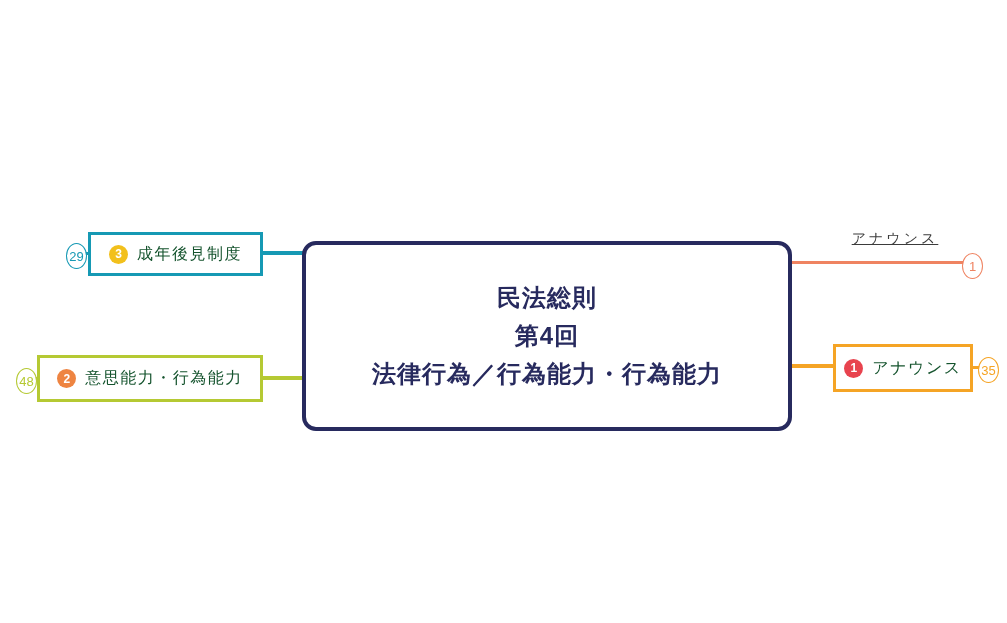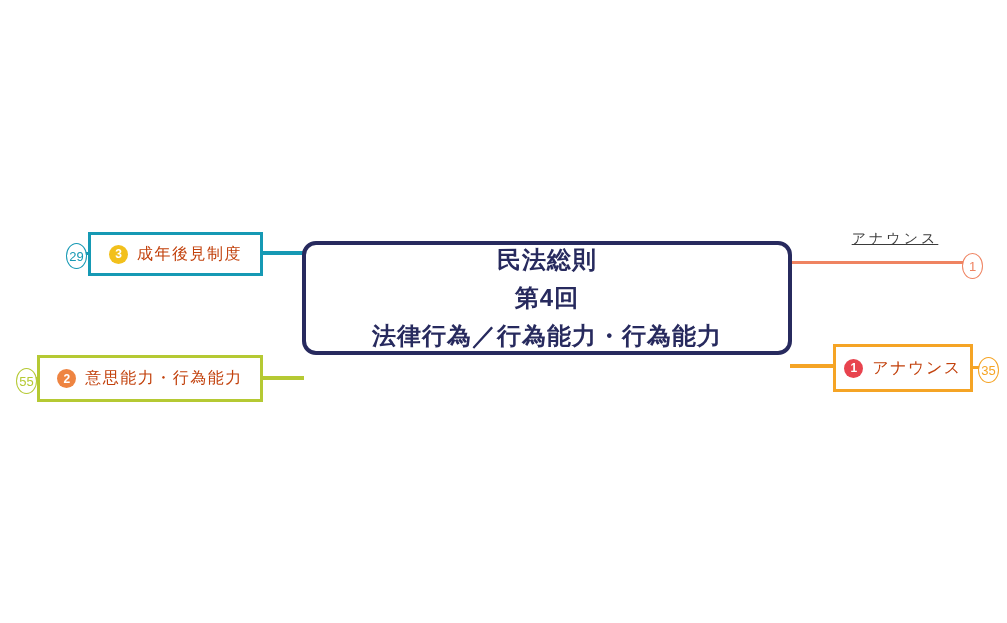--- a/index.html
+++ b/index.html
@@ -11,21 +11,21 @@
   .canvas {
     position: relative;
     width: 1007px; height: 623px;
     background: #ffffff;
   }
 
   
   .center-node {
     position: absolute;
     left: 302px; top: 241px;
-    width: 490px; height: 114px;
+    width: 490px; height: 190px;
     background: #ffffff;
     border: 4px solid #272a5e;
     border-radius: 14px;
     display: flex; flex-direction: column;
     align-items: center; justify-content: center;
     z-index: 3;
   }
   .center-node .line {
     color: #272a5e;
     font-size: 24px;
@@ -39,21 +39,21 @@
   .branch-box {
     position: absolute;
     background: #ffffff;
     display: flex;
     align-items: center;
     justify-content: center;
     gap: 9px;
     z-index: 3;
   }
   .branch-box .label {
-    color: #c2410c;
+    color: #14532d;
     font-size: 16px;
     letter-spacing: 1.5px;
     white-space: nowrap;
   }
   .box-teal  { left: 88px;  top: 232px; width: 175px; height: 44px; border: 3px solid #1699b4; }
   .box-lime  { left: 37px;  top: 355px; width: 226px; height: 47px; border: 3px solid #b5c933; }
   .box-amber { left: 833px; top: 344px; width: 140px; height: 48px; border: 3px solid #f5a425; }
 
   
   .badge {
@@ -131,21 +131,21 @@
   <div class="branch-box box-teal">
     <span class="badge badge-yellow">3</span>
     <span class="label">成年後見制度</span>
   </div>
   <div class="count-circle count-teal">29</div>
 
   <div class="branch-box box-lime">
     <span class="badge badge-orange">2</span>
     <span class="label">意思能力・行為能力</span>
   </div>
-  <div class="count-circle count-lime">55</div>
+  <div class="count-circle count-lime">48</div>
 
   <div class="announce-label">アナウンス</div>
   <div class="count-circle count-salmon">1</div>
 
   <div class="branch-box box-amber">
     <span class="badge badge-red">1</span>
     <span class="label">アナウンス</span>
   </div>
   <div class="count-circle count-amber">35</div>
 

